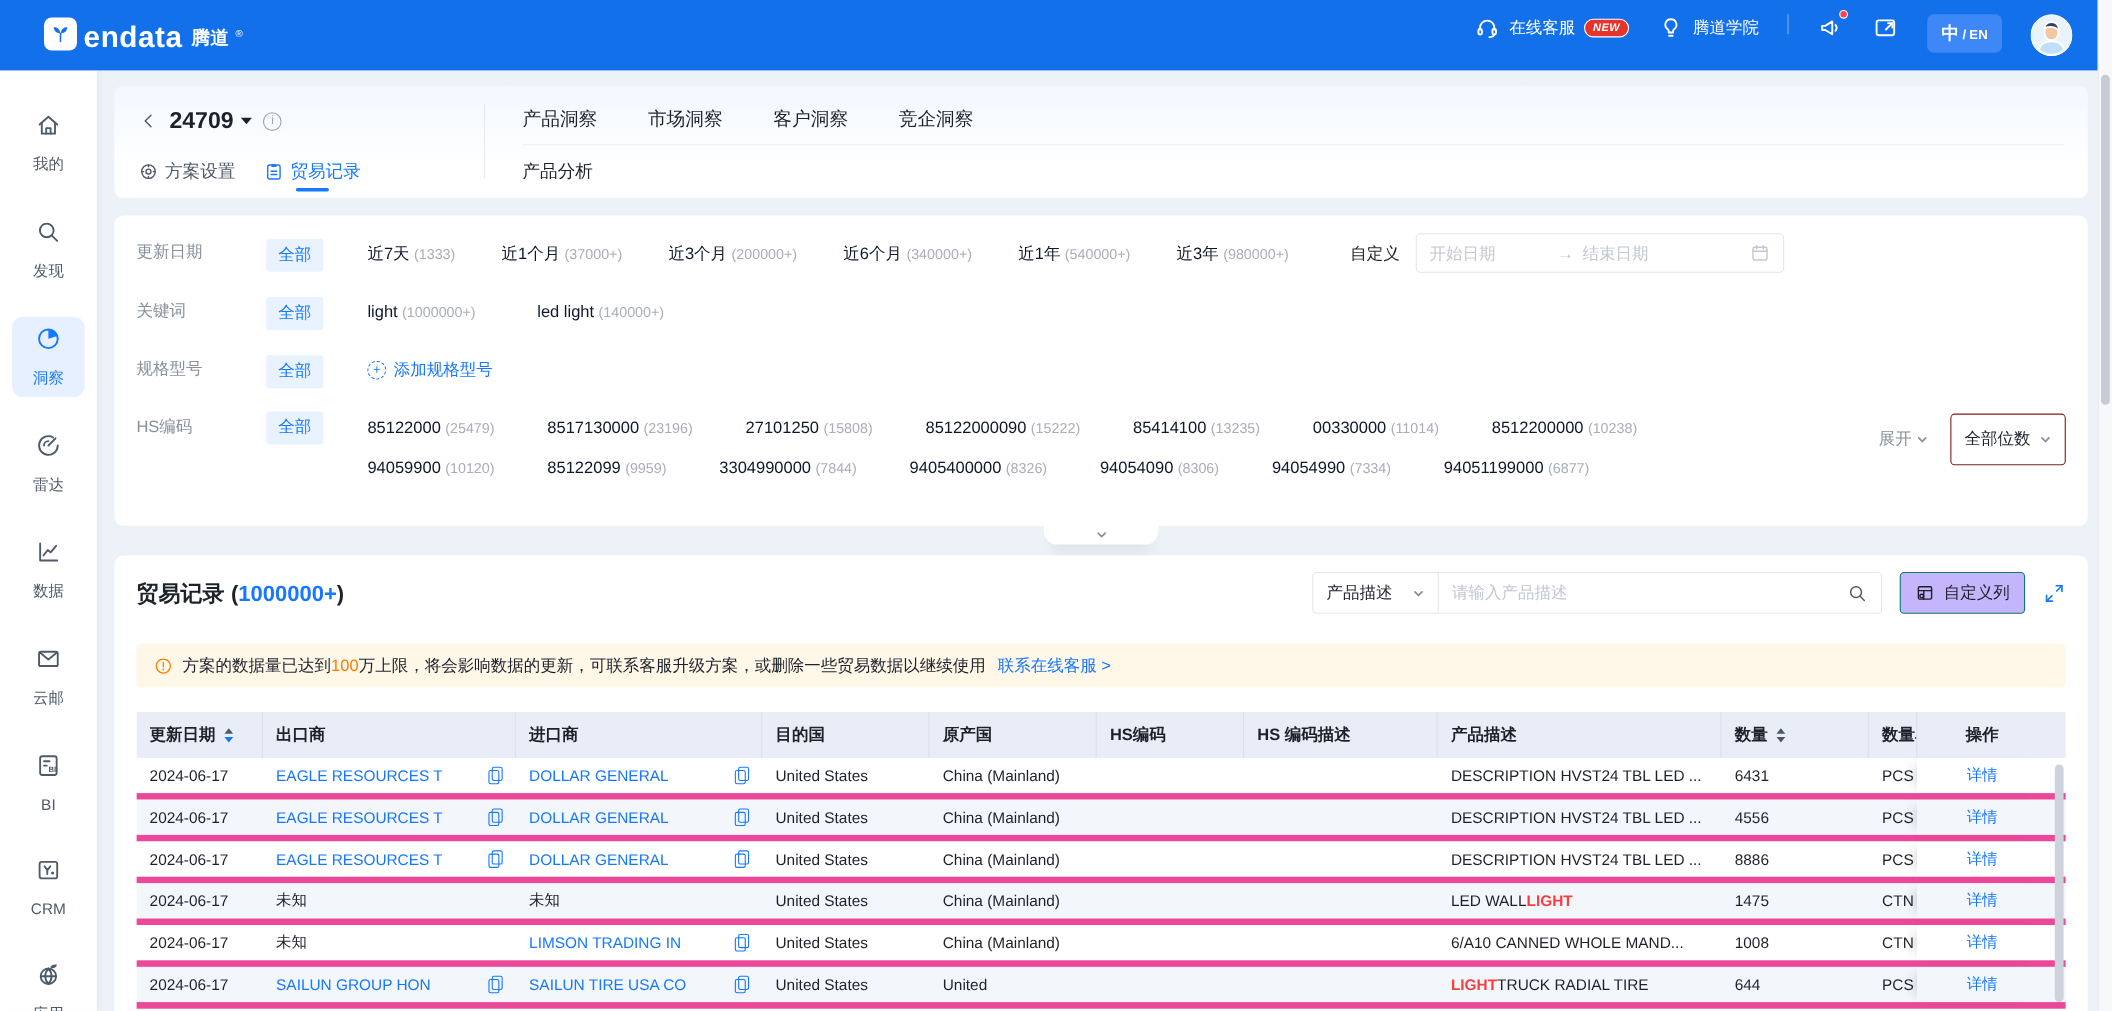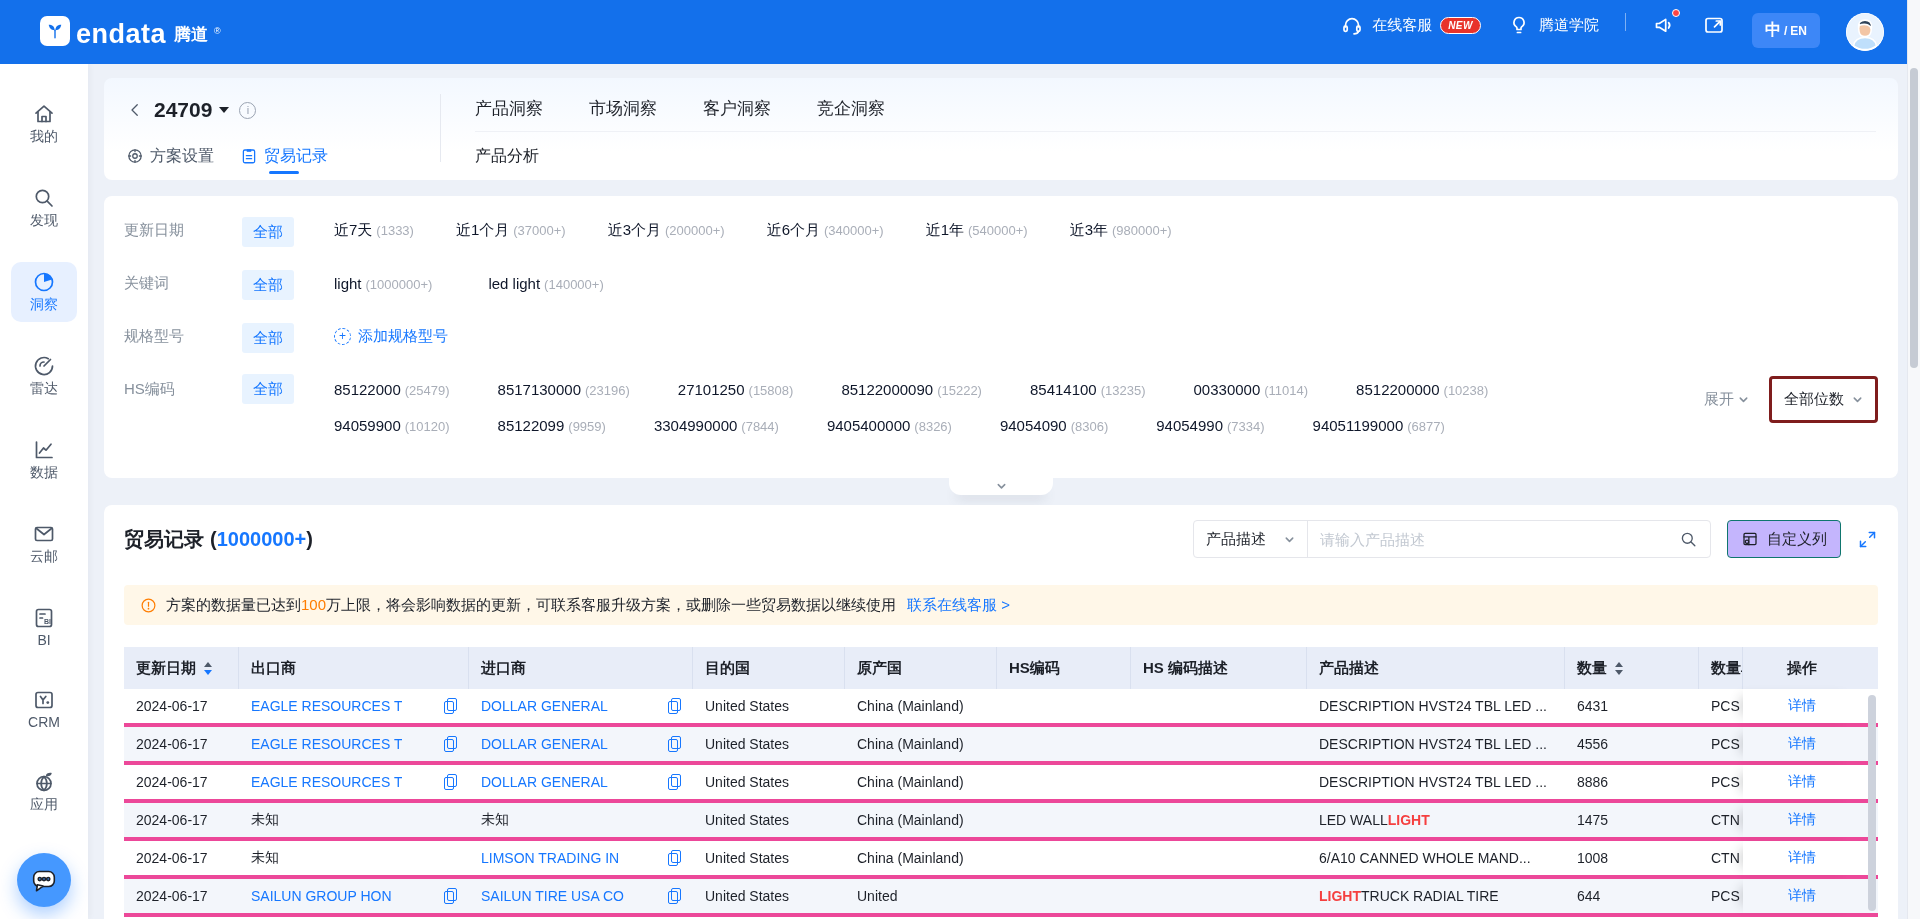--- a/index.html
+++ b/index.html
@@ -21,21 +21,21 @@
   .nav-divider { width:1px; height:18px; background:rgba(255,255,255,.45); }
   .nav-icon { width:24px; height:24px; }
   .red-dot { position:absolute; top:-4px; right:-4px; width:8px; height:8px; border-radius:50%; background:#FF4343; border:1.5px solid #fff; }
   .lang-btn { background:#3D87F7; border-radius:6px; padding:7px 13px; display:flex; align-items:baseline; gap:3px; cursor:pointer; }
   .lang-zh { font-size:16px; font-weight:bold; }
   .lang-sep,.lang-en { font-size:12px; font-weight:bold; }
   .avatar { width:38px; height:38px; border-radius:50%; overflow:hidden; cursor:pointer; }
 
   
   .sidebar { position:absolute; top:64px; left:0; bottom:0; width:88px; background:#fff; z-index:20; display:flex; flex-direction:column; align-items:center; padding-top:30px; box-shadow:2px 0 6px rgba(29,33,41,.04); }
-  .side-item { width:66px; display:flex; flex-direction:column; align-items:center; gap:2px; padding:8px 4px; border-radius:10px; color:#4E5969; cursor:pointer; margin-bottom:24px; }
+  .side-item { width:66px; display:flex; flex-direction:column; align-items:center; gap:15px; padding:8px 4px; border-radius:10px; color:#4E5969; cursor:pointer; margin-bottom:24px; }
   .side-item .s-icon { width:24px; height:24px; }
   .side-item .s-label { font-size:14px; }
   .side-item.active { background:#E7F0FF; color:#1677FF; }
   .side-bottom { margin-top:auto; margin-bottom:12px; display:flex; flex-direction:column; align-items:center; gap:10px; }
   .chat-fab { width:54px; height:54px; border-radius:50%; background:#4598FF; display:flex; align-items:center; justify-content:center; box-shadow:0 8px 18px rgba(22,119,255,.35); cursor:pointer; }
 
   
   .content { position:absolute; top:64px; left:88px; right:0; bottom:0; overflow:hidden; }
   .card { position:absolute; left:16px; right:22px; background:#fff; border-radius:8px; }
 
@@ -74,21 +74,21 @@
   .date-range input { border:none; outline:none; width:108px; font-size:15px; font-family:inherit; color:#1D2129; }
   .date-range input::placeholder { color:#C2C8D1; }
   .range-arrow { color:#C2C8D1; font-size:15px; }
   .cal-icon { width:18px; height:18px; color:#C2C8D1; margin-left:auto; cursor:pointer; }
   .add-spec { display:flex; align-items:center; gap:7px; color:#1677FF; font-size:15px; margin-left:40px; cursor:pointer; }
   .plus-dashed { width:17px; height:17px; border:1px dashed #1677FF; border-radius:50%; display:flex; align-items:center; justify-content:center; font-size:12px; line-height:1; }
   .hs-lines { margin-left:40px; max-width:1350px; }
   .hs-line { display:flex; align-items:center; gap:48px; height:36px; }
   .hs-right { position:absolute; right:20px; top:180px; display:flex; align-items:center; gap:20px; }
   .expand-link { display:flex; align-items:center; gap:4px; color:#86909C; font-size:15px; cursor:pointer; }
-  .digits-btn { height:47px; border:3px solid #7f1d1d; border-radius:4px; background:#fff; display:flex; align-items:center; gap:8px; padding:16px 12px; font-size:15px; color:#1D2129; cursor:pointer; }
+  .digits-btn { height:47px; border:1px solid #7f1d1d; border-radius:4px; background:#fff; display:flex; align-items:center; gap:8px; padding:16px 12px; font-size:15px; color:#1D2129; cursor:pointer; }
   .chev-sm { width:11px; height:11px; }
   .collapse-tab { position:absolute; left:50%; transform:translateX(-50%); bottom:-17px; width:104px; height:18px; background:#fff; border-radius:0 0 12px 12px; box-shadow:0 10px 12px -6px rgba(78,89,105,.18); display:flex; align-items:center; justify-content:center; color:#86909C; cursor:pointer; }
 
   
   .records-card { top:441px; bottom:0; height:auto; border-radius:8px 8px 0 0; }
   .rec-head { position:absolute; top:12px; left:20px; right:20px; height:44px; display:flex; align-items:center; }
   .rec-title { display:flex; align-items:baseline; font-size:20px; font-weight:bold; gap:6px; }
   .rec-count-wrap { font-weight:bold; }
   .rec-count { color:#1677FF; }
   .rec-controls { margin-left:auto; display:flex; align-items:center; gap:16px; }
@@ -111,21 +111,21 @@
   
   .table { position:absolute; top:142px; left:20px; right:20px; bottom:0; overflow:hidden; }
   .trow { display:grid; grid-template-columns:115px 230px 224px 152px 152px 134px 176px 258px 134px 44px 118px; }
   .trow.head { background:#E8EDF8; height:42px; }
   .th { display:flex; align-items:center; font-size:15px; font-weight:bold; padding:0 12px; border-right:1px solid #D9E0EF; overflow:hidden; white-space:nowrap; }
   .th:last-child { border-right:none; justify-content:center; }
   .sort { display:inline-flex; flex-direction:column; gap:3px; margin-left:8px; }
   .s-up { width:0; height:0; border-left:4.5px solid transparent; border-right:4.5px solid transparent; border-bottom:5.5px solid #4E5969; }
   .s-dn { width:0; height:0; border-left:4.5px solid transparent; border-right:4.5px solid transparent; border-top:5.5px solid #4E5969; }
   .s-dn.blue { border-top-color:#1677FF; }
-  .trow.body { height:38px; border-bottom:4px solid #ec4899; background:#fff; }
+  .trow.body { height:38px; border-bottom:6px solid #ec4899; background:#fff; }
   .trow.body.alt { background:#F3F6FB; }
   .td { display:flex; align-items:center; font-size:14px; color:#1D2129; padding:0 12px; overflow:hidden; white-space:nowrap; }
   .td.company { justify-content:space-between; gap:8px; }
   .link { color:#1677FF; cursor:pointer; overflow:hidden; white-space:nowrap; }
   .copy-icon { position:relative; width:13px; height:16px; flex:none; cursor:pointer; }
   .copy-icon::before { content:""; position:absolute; right:0; top:0; width:8px; height:11px; border:1.4px solid #1677FF; border-radius:2px; }
   .copy-icon::after { content:""; position:absolute; left:0; bottom:0; width:8px; height:11px; border:1.4px solid #1677FF; border-radius:2px; background:inherit; }
   .desc-hl { color:#F53F3F; font-weight:bold; }
   .td.action { justify-content:center; box-shadow:-10px 0 12px -8px rgba(31,35,41,.22); }
   .table-scrollbar { position:absolute; right:2px; top:48px; bottom:8px; width:8px; border-radius:4px; background:#CDD2DC; cursor:pointer; }
@@ -382,20 +382,35 @@
             <span class="opt-c">(340000+)</span>
           </span>
         <span class="opt">
             <span class="opt-t">近1年</span>
             <span class="opt-c">(540000+)</span>
           </span>
         <span class="opt">
             <span class="opt-t">近3年</span>
             <span class="opt-c">(980000+)</span>
           </span>
+      </div>
+      <div class="custom-date">
+        <span class="custom-label">自定义</span>
+        <div class="date-range">
+          <input placeholder="开始日期" style="">
+          <span class="range-arrow">→</span>
+          <input placeholder="结束日期" style="">
+          <span class="cal-icon">
+              <svg viewBox="0 0 24 24">
+                <rect x="3.5" y="5" width="17" height="15.5" rx="2"></rect>
+                <path d="M3.5 9.8 H20.5"></path>
+                <path d="M8 3.2 V6.8 M16 3.2 V6.8"></path>
+              </svg>
+            </span>
+        </div>
       </div>
     </div>
 
     <div class="f-row">
       <span class="f-label">关键词</span>
       <span class="chip">全部</span>
       <div class="f-opts" style="gap:56px;">
         <span class="opt">
             <span class="opt-t">light</span>
             <span class="opt-c">(1000000+)</span>

